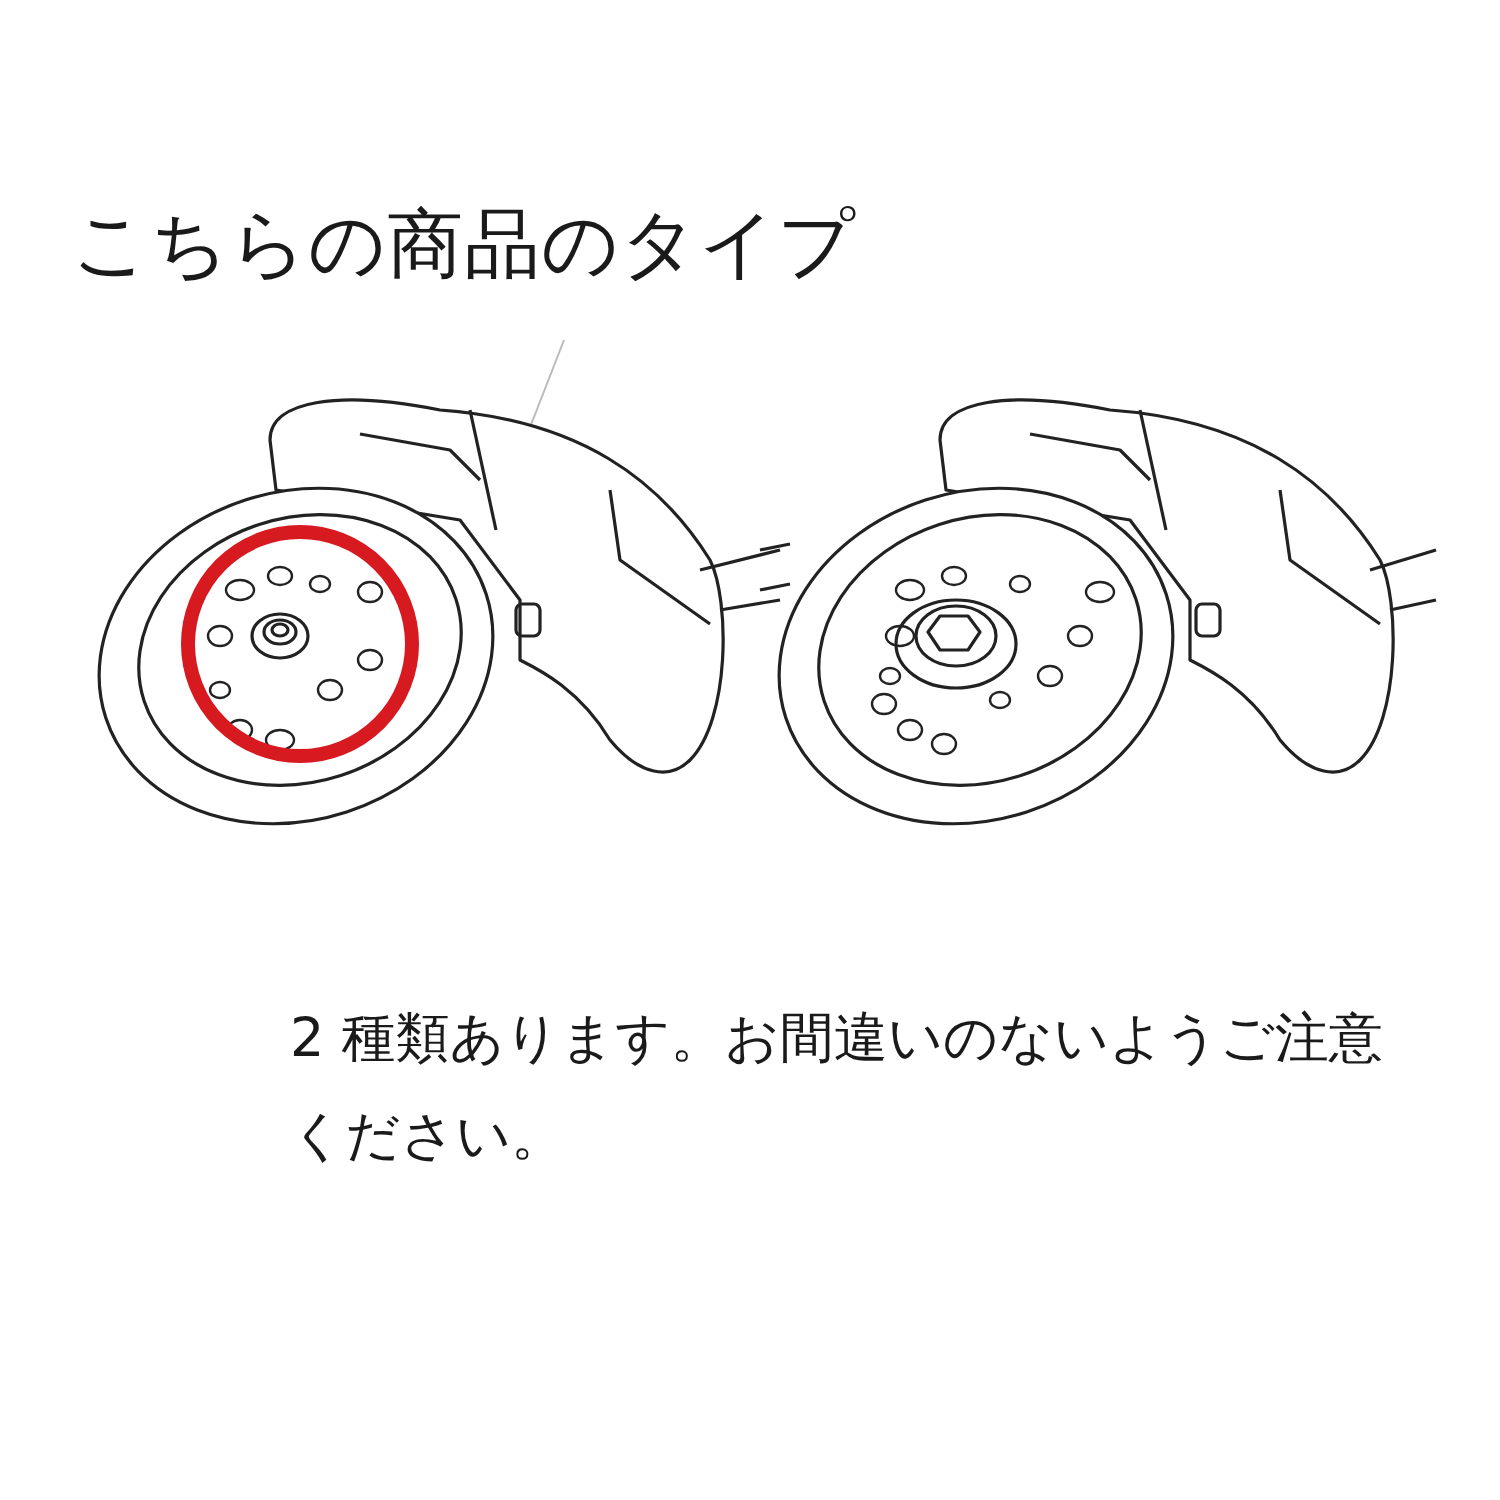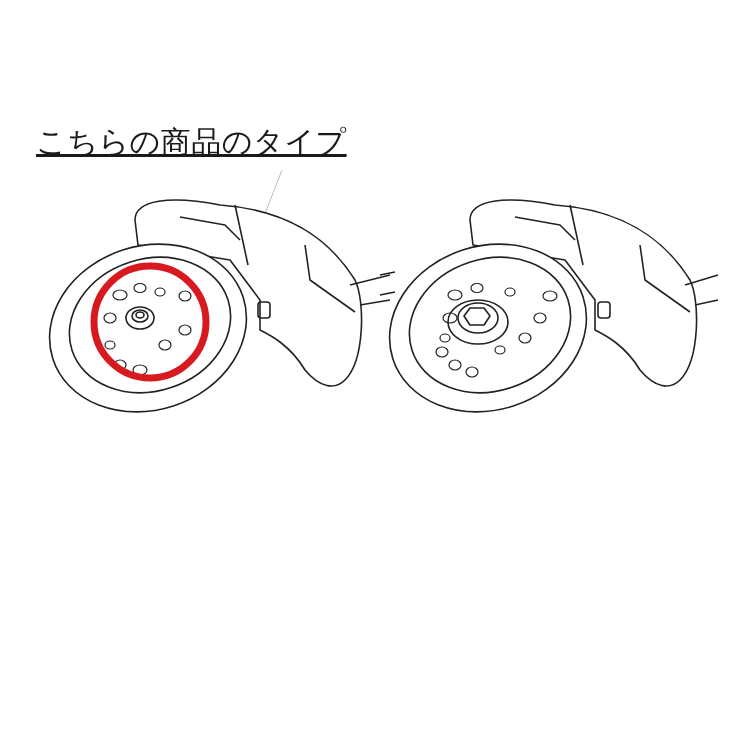--- a/index.html
+++ b/index.html
@@ -1,18 +1,18 @@
 <!DOCTYPE html>
 <html><head>
 <meta charset="utf-8">
 <style>
   html, body { margin:0; padding:0; background:#ffffff; }
   body { width:750px; height:750px; position:relative; overflow:hidden;
          font-family:"DejaVu Sans", sans-serif; color:#1a1a1a; }
-  .title { position:absolute; left:36px; top:122px; font-size:30px; letter-spacing:0.5px;text-decoration:underline; }
+  .title { position:absolute; left:36px; top:97px; font-size:38px; letter-spacing:0.5px; }
   .illus { position:absolute; left:0; top:160px; width:750px; height:270px; }
   .desc { position:absolute; left:145px; top:495px; width:580px; font-size:27px; line-height:49px; }
   .desc p { margin:0; white-space:nowrap; }
 </style>
 </head>
 <body>
 
 <div class="title">こちらの商品のタイプ</div>
 
 <svg class="illus" viewBox="0 160 750 270" xmlns="http://www.w3.org/2000/svg">
@@ -75,13 +75,15 @@
       </g>
       <ellipse cx="478" cy="322" rx="30" ry="22"></ellipse>
       <ellipse cx="478" cy="318" rx="20" ry="15"></ellipse>
       <polygon points="470,308 484,308 490,316 484,325 470,325 464,316"></polygon>
       <rect x="598" y="302" width="12" height="16" rx="3"></rect>
     </g>
   </g>
 </svg>
 
 <div class="desc">
+  <p>2 種類あります。お間違いのないようご注意</p>
+  <p>ください。</p>
 </div>
 
 </body></html>

